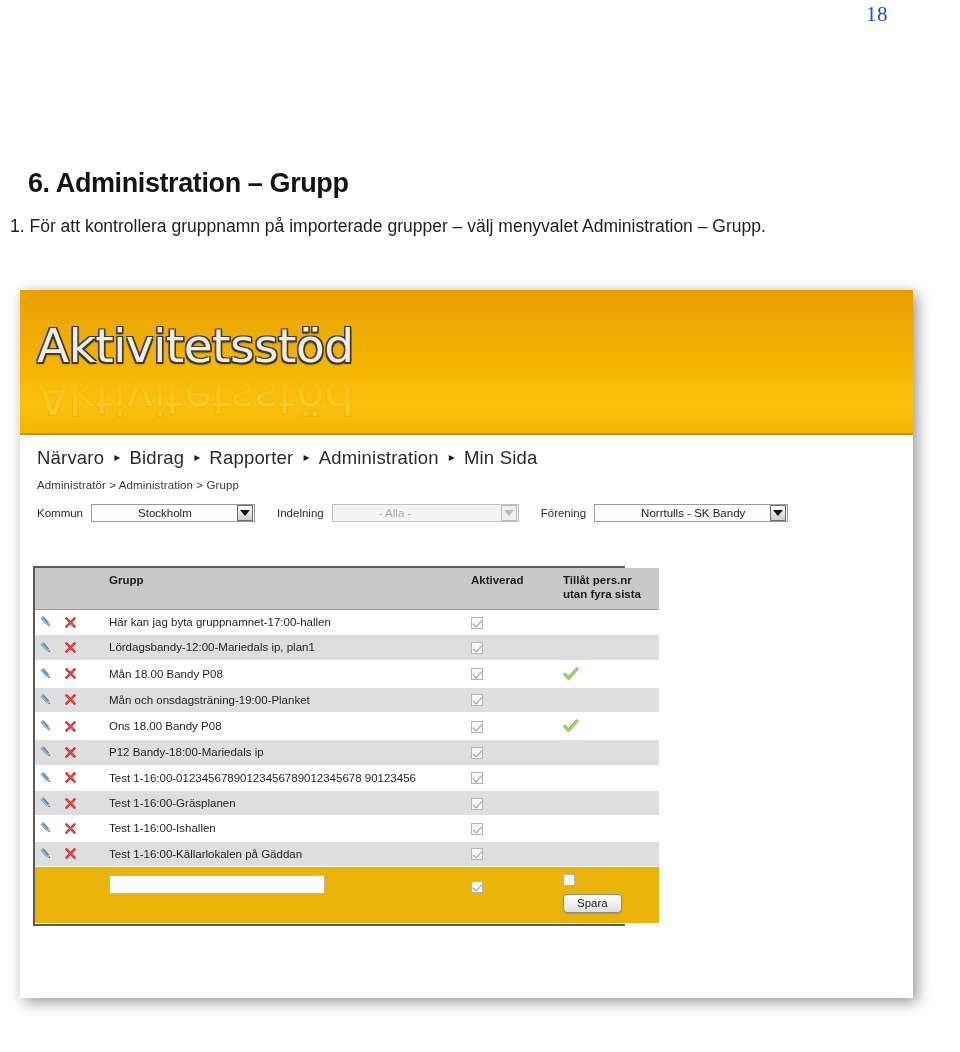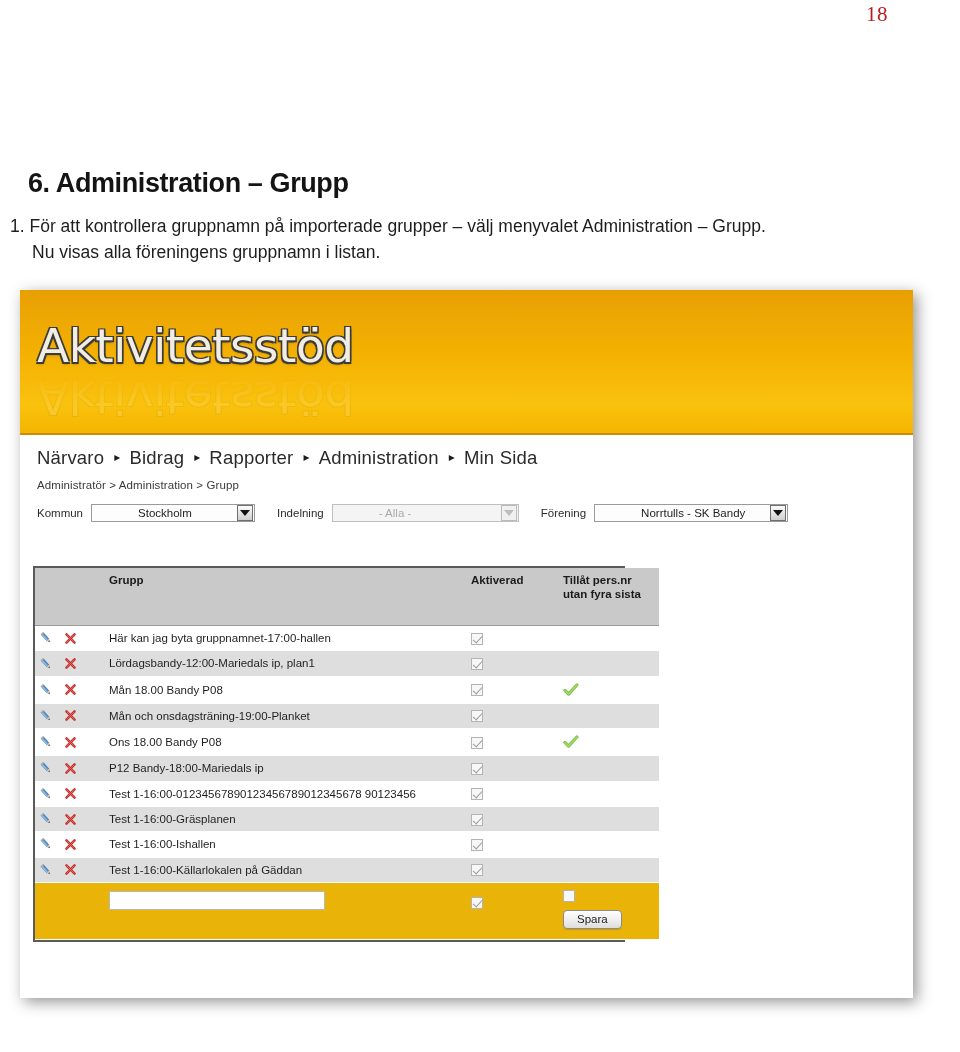--- a/index.html
+++ b/index.html
@@ -15,21 +15,21 @@
     overflow: hidden;
   }
 
   
   .page-number {
     position: absolute;
     top: 2px;
     left: 866px;
     font-family: "Liberation Serif", serif;
     font-size: 21px;
-    color: #b91c1c;
+    color: #1d4ed8;
     letter-spacing: .5px;
   }
 
   .doc-heading {
     position: absolute;
     top: 168px;
     left: 28px;
     font-family: "Liberation Sans", sans-serif;
     font-size: 27px;
     font-weight: bold;
@@ -227,21 +227,21 @@
     width: 100%;
     border-collapse: collapse;
     table-layout: fixed;
   }
   table.grp th {
     background: #c9c9c9;
     color: #1b1b1b;
     font-size: 11.5px;
     font-weight: bold;
     text-align: left;
-    padding: 5px 4px 24px 4px;
+    padding: 5px 4px 8px 4px;
     vertical-align: top;
     line-height: 1.22;
     border-bottom: 1px solid #9b9b9b;
   }
   th.c-actions { width: 62px; }
   th.c-name    { width: 354px; padding-left: 8px; }
   th.c-akt     { width: 84px; }
   th.c-tillat  { width: 92px; }
 
   table.grp td {
@@ -322,21 +322,20 @@
 </style>
 </head>
 <body>
 
 <div class="page-number">18</div>
 
 <div class="doc-heading">6. Administration – Grupp</div>
 
 <div class="doc-body">
   <div class="line-1">1. För att kontrollera gruppnamn på importerade grupper – välj menyvalet Administration – Grupp.</div>
-  <div class="line-2">Nu visas alla föreningens gruppnamn i listan.</div>
 </div>
 
 <div class="screenshot">
 
   <div class="app-banner">
     <div class="logo-wrap">
       <div class="logo-main">Aktivitetsstöd</div>
       <div class="logo-reflect">Aktivitetsstöd</div>
     </div>
   </div>

